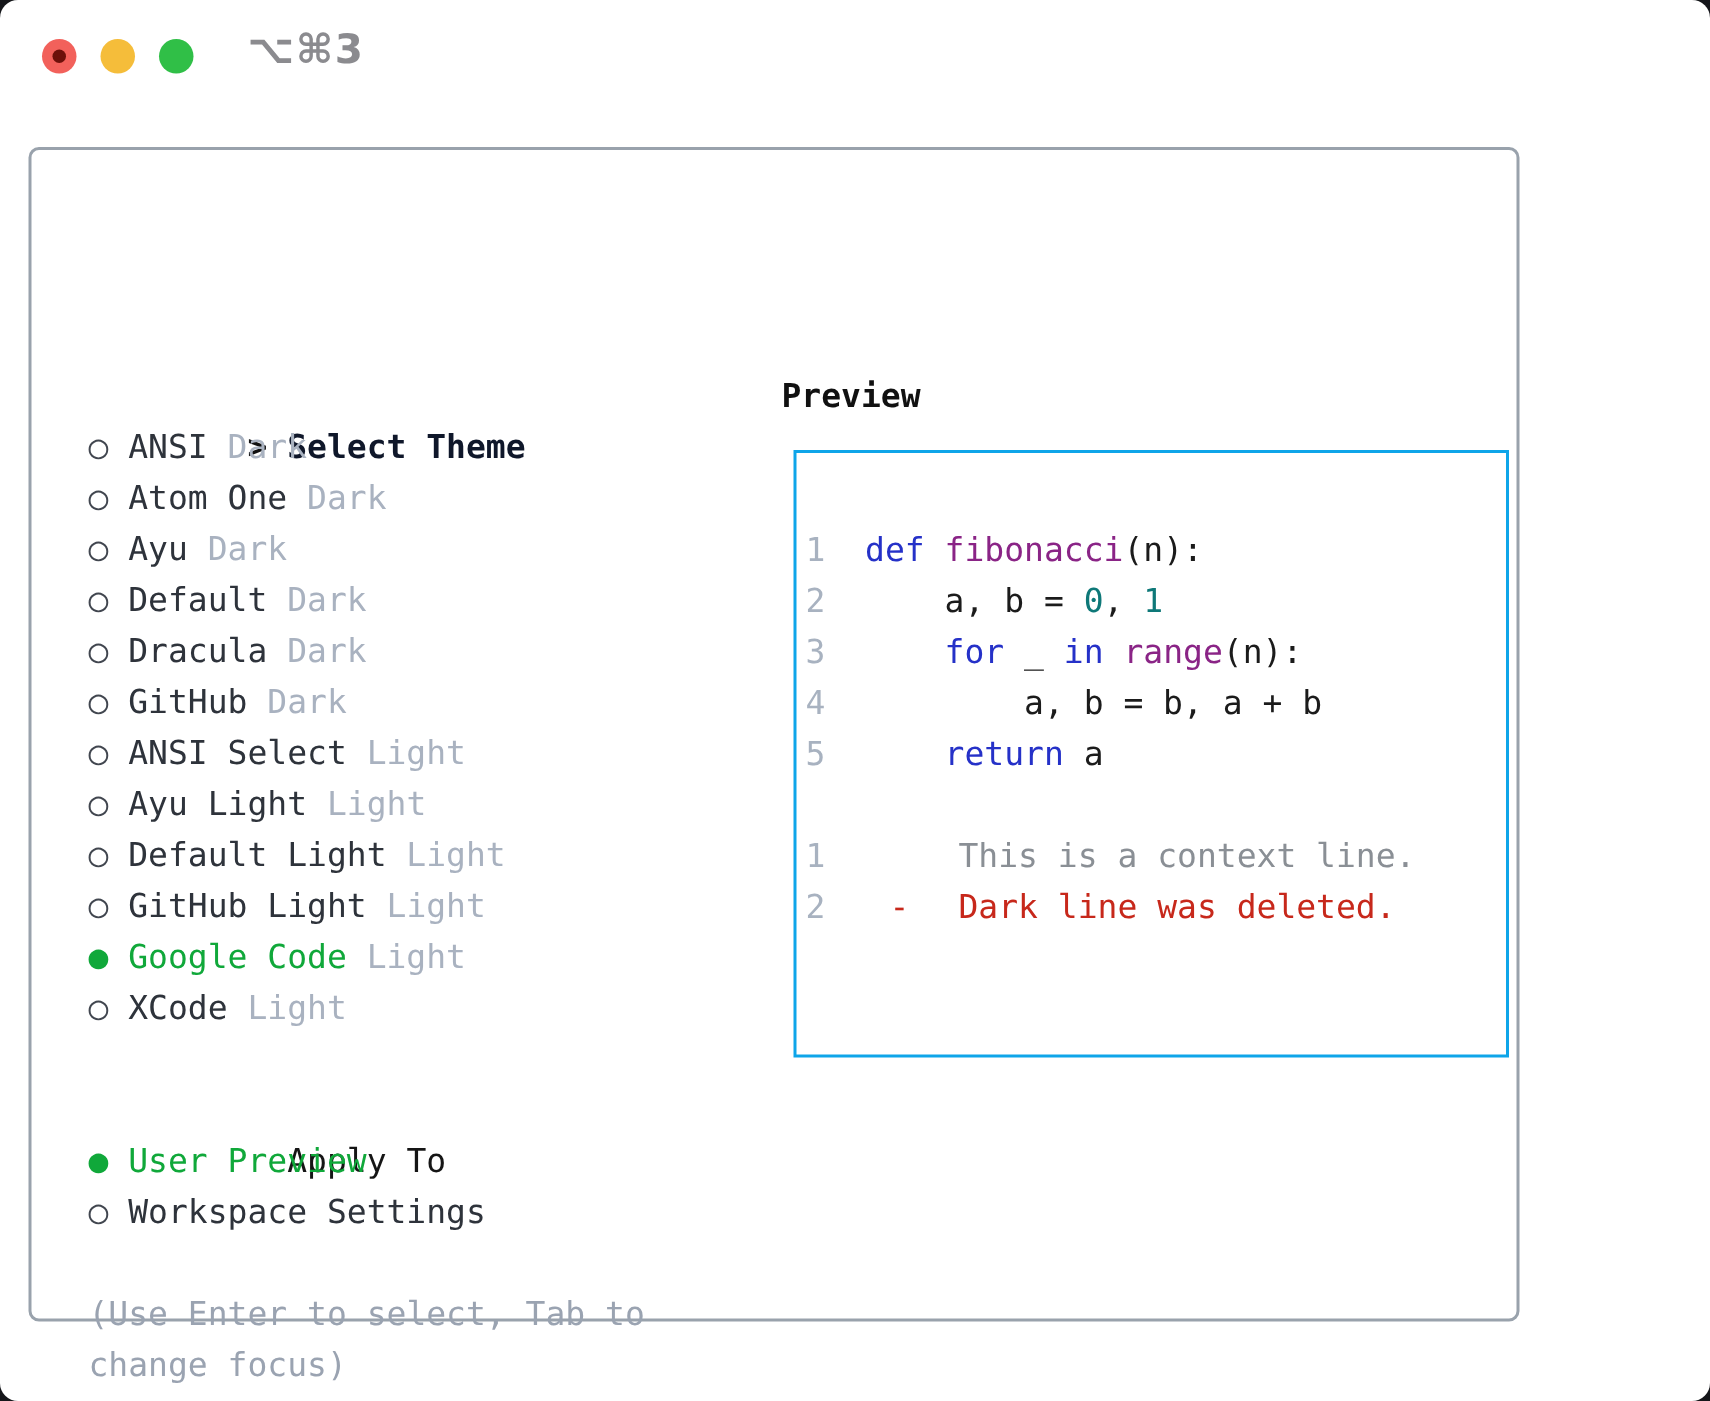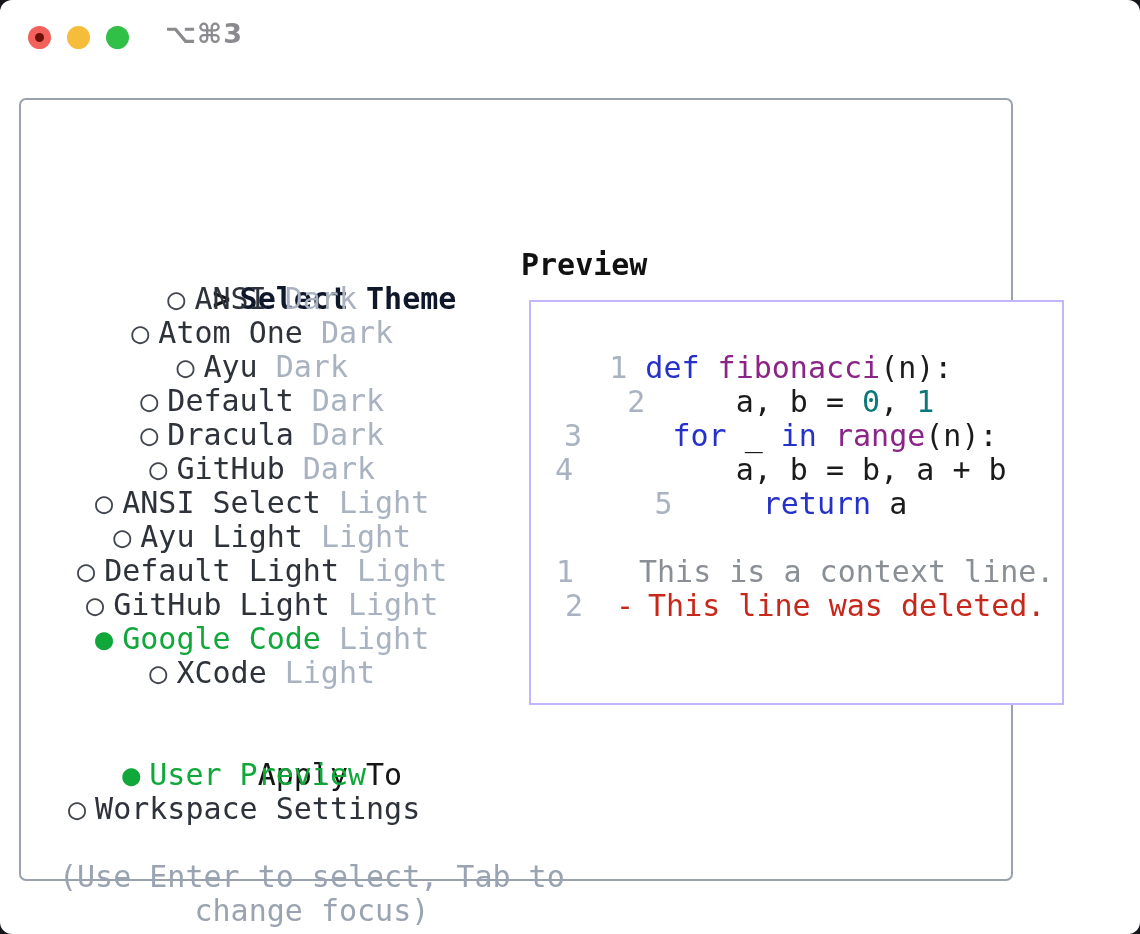--- a/index.html
+++ b/index.html
@@ -18,36 +18,36 @@
   .light.red .dot{position:absolute;left:7px;top:7px;width:9px;height:9px;border-radius:50%;background:#6d100a;}
   .shortcut{
     position:absolute;left:165px;top:18px;font-family:"DejaVu Sans",sans-serif;
     font-size:27px;font-weight:bold;color:#8b8b8f;letter-spacing:1px;
   }
   
   .panel{
     position:absolute;left:19px;top:98px;width:994px;height:783px;
     box-sizing:border-box;border:2px solid #99a2ac;border-radius:7px;background:#fff;
   }
-  .mono-row{height:34px;line-height:34px;font-size:30px;white-space:pre;color:#2e333b;text-align:center;}
+  .mono-row{height:34px;line-height:34px;font-size:22px;white-space:pre;color:#2e333b;}
   
   .theme-list{position:absolute;left:38px;top:148px;}
   .apply-section{position:absolute;left:38px;top:624px;}
   .help-text{position:absolute;left:38px;top:760px;color:#9aa3b1;}
   .marker{display:inline-block;width:2ch;color:#41464f;}
   .hdr .marker{color:#111;font-weight:bold;}
   .hdr .name{font-weight:bold;color:#0f172a;}
   .variant{margin-left:1ch;color:#a9b2c0;}
   .row.selected .marker,.row.selected .name{color:#10a83a;}
   .apply-hdr .name{color:#151515;}
   
   .preview-title{position:absolute;left:500px;top:148px;font-weight:bold;color:#111;}
   .preview-box{
-    position:absolute;left:508px;top:200px;width:535px;height:405px;
-    box-sizing:border-box;border:2px solid #c4b5fd;background:#fff;
+    position:absolute;left:508px;top:200px;width:477px;height:405px;
+    box-sizing:border-box;border:2px solid #0ea5e9;background:#fff;
   }
   .code-block{position:absolute;left:6px;top:49px;}
   .diff-block{position:absolute;left:6px;top:253px;}
   .lineno{display:inline-block;width:3ch;color:#a8b2c0;}
   .tok-keyword{color:#2531c8;}
   .tok-function{color:#8a2486;}
   .tok-literal{color:#0e7878;}
   .tok-plain{color:#1b1b1b;}
   .diff-line .lineno{width:56px;}
   .dmarker{display:inline-block;width:46px;}
@@ -113,18 +113,18 @@
     <div class="preview-box">
       <div class="code-block" id="code-block">
           <div class="mono-row code-line"><span class="lineno">1</span><span class="tok-keyword">def </span><span class="tok-function">fibonacci</span><span class="tok-plain">(n):</span></div>
           <div class="mono-row code-line"><span class="lineno">2</span><span class="tok-plain">    a, b = </span><span class="tok-literal">0</span><span class="tok-plain">, </span><span class="tok-literal">1</span></div>
           <div class="mono-row code-line"><span class="lineno">3</span><span class="tok-plain">    </span><span class="tok-keyword">for</span><span class="tok-plain"> _ </span><span class="tok-keyword">in</span><span class="tok-plain"> </span><span class="tok-function">range</span><span class="tok-plain">(n):</span></div>
           <div class="mono-row code-line"><span class="lineno">4</span><span class="tok-plain">        a, b = b, a + b</span></div>
           <div class="mono-row code-line"><span class="lineno">5</span><span class="tok-plain">    </span><span class="tok-keyword">return</span><span class="tok-plain"> a</span></div>
         </div>
       <div class="diff-block" id="diff-block">
           <div class="mono-row diff-line diff-context"><span class="lineno">1</span><span class="dmarker"> </span><span class="dtext">This is a context line.</span></div>
-          <div class="mono-row diff-line diff-deleted"><span class="lineno">2</span><span class="dmarker">-</span><span class="dtext">This line was deleted.</span></div>
+          <div class="mono-row diff-line diff-deleted"><span class="lineno">2</span><span class="dmarker">-</span><span class="dtext">Dark line was deleted.</span></div>
         </div>
     </div>
 
   </div>
 </div>
 
 </body></html>

